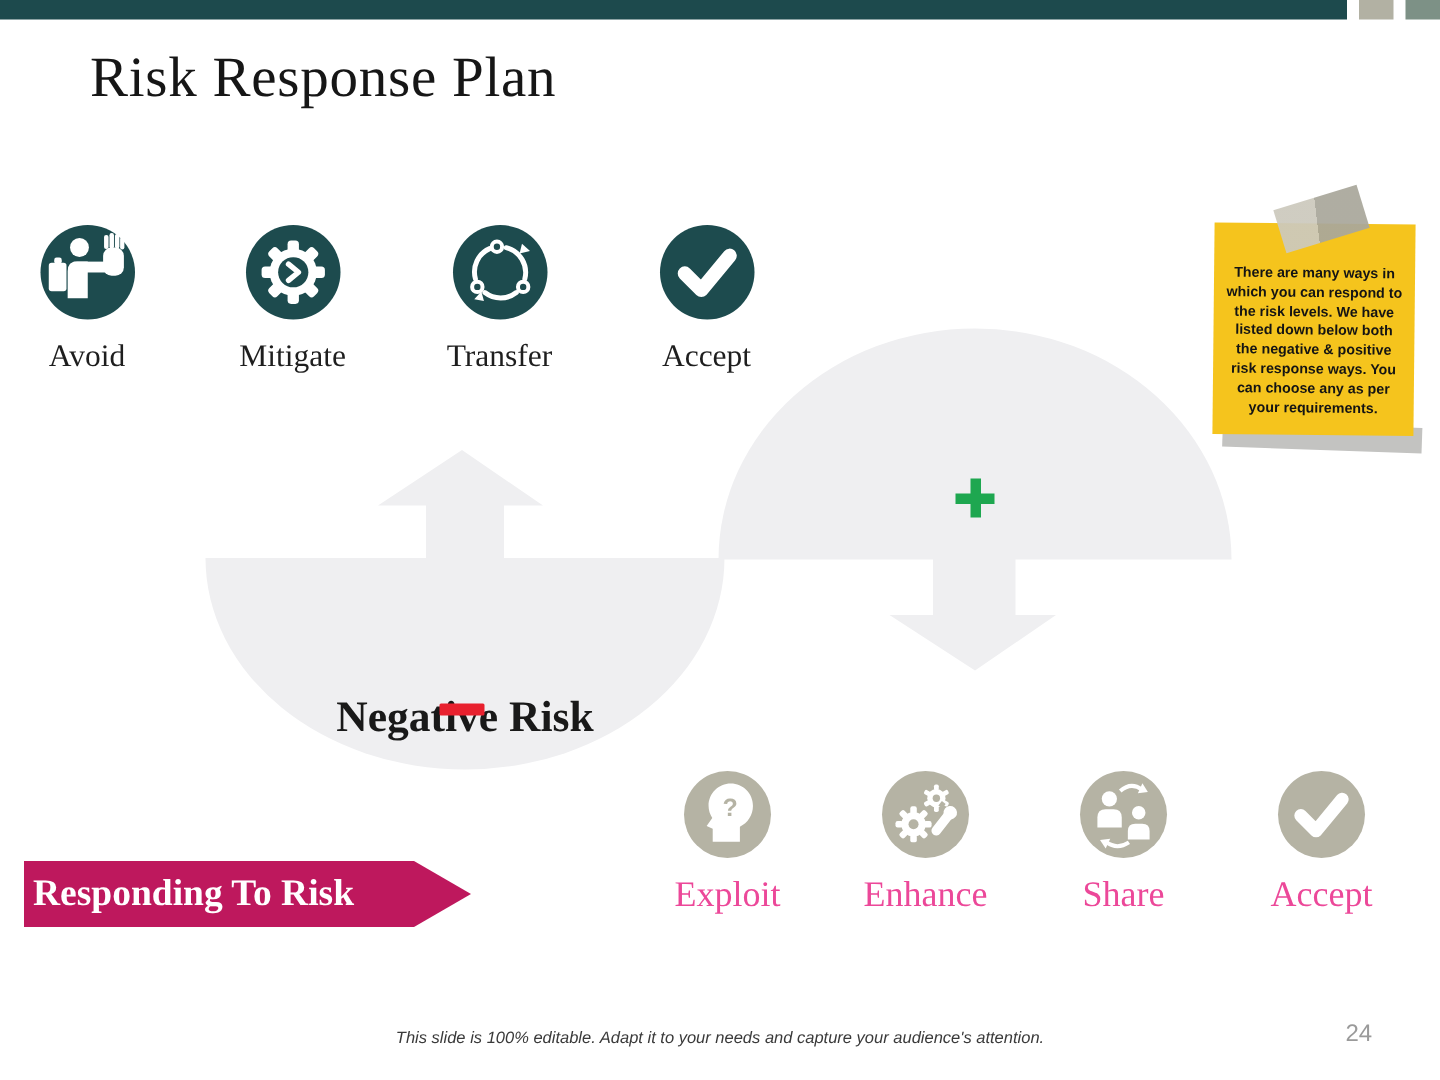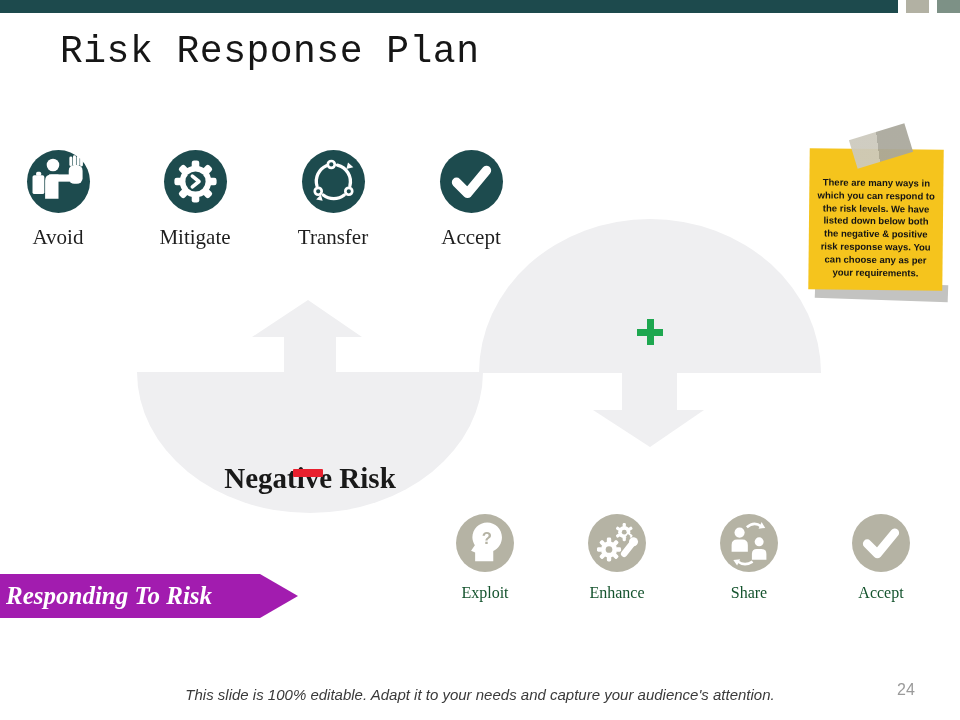--- a/index.html
+++ b/index.html
@@ -5,31 +5,31 @@
   html,body{margin:0;padding:0;background:#ffffff;}
   .slide{position:relative;width:960px;height:720px;background:#ffffff;overflow:hidden;
          font-family:"Liberation Serif",serif;}
   .abs{position:absolute;}
 
   
   .topbar{left:0;top:0;width:898px;height:13px;background:#1d4a4d;}
   .notch-gray{left:906px;top:0;width:23px;height:13px;background:#b2b1a3;}
   .notch-sage{left:937px;top:0;width:23px;height:13px;background:#7d9186;}
 
-  .page-title{left:60px;top:30px;font-size:38px;color:#161616;letter-spacing:.5px;font-family:Liberation Mono, monospace;}
+  .page-title{left:60px;top:30px;font-size:38px;color:#161616;letter-spacing:.5px;}
 
   
   .icon-item{position:absolute;text-align:center;}
   .icon-circle{border-radius:50%;margin:0 auto;display:flex;align-items:center;justify-content:center;}
   .top-item{width:140px;top:150px;}
   .top-item .icon-circle{width:63px;height:63px;background:#1d4b4e;}
   .top-item .icon-label{margin-top:12px;font-size:21px;color:#1e1e1e;}
   .bot-item{width:132px;top:514px;}
   .bot-item .icon-circle{width:58px;height:58px;background:#b5b3a4;}
-  .bot-item .icon-label{margin-top:12px;font-size:16px;color:#14532d;}
+  .bot-item .icon-label{margin-top:12px;font-size:24px;color:#ec4899;}
 
   
   .bowl{left:137px;top:372px;width:346px;height:141px;background:#efeff1;
         border-radius:0 0 50% 50% / 0 0 100% 100%;}
   .dome{left:479px;top:219px;width:342px;height:154px;background:#efeff1;
         border-radius:50% 50% 0 0 / 100% 100% 0 0;}
   .arrow-up{left:250px;top:298px;}
   .arrow-down{left:591px;top:370px;}
 
   .risk-title{width:280px;text-align:center;font-weight:bold;font-size:29px;color:#191919;}
@@ -42,27 +42,27 @@
 
   
   .note-shadow{left:815px;top:283px;width:133px;height:17px;background:#c3c3c1;transform:rotate(2deg);}
   .note-body{left:809px;top:149px;width:134px;height:141px;background:#f5c41d;transform:rotate(.6deg);}
   .note-text{padding:28px 7px 0;font-family:"Liberation Sans",sans-serif;font-weight:bold;
              font-size:9.5px;line-height:12.8px;color:#141414;text-align:center;}
   .note-tape{left:852px;top:131px;width:58px;height:30px;opacity:.93;transform:rotate(-17deg);
              background:linear-gradient(100deg,#ccc9bd 0 45%,#a9a79b 45%);}
 
   
-  .ribbon{left:0;top:574px;width:298px;height:44px;background:#a21caf;
-          clip-path:polygon(0 0,260px 0,298px 50%,260px 100%,0 100%);font-style:italic;}
+  .ribbon{left:16px;top:574px;width:298px;height:44px;background:#be185d;
+          clip-path:polygon(0 0,260px 0,298px 50%,260px 100%,0 100%);}
   .ribbon-label{line-height:44px;padding-left:6px;font-weight:bold;font-size:25px;color:#ffffff;}
 
   
   .footer-note{left:0;top:686px;width:960px;text-align:center;font-family:"Liberation Sans",sans-serif;
-               font-style:italic;font-size:15px;color:#3a3a3a;}
+               font-style:italic;font-size:11px;color:#3a3a3a;}
   .page-num{left:897px;top:681px;width:40px;text-align:left;font-family:"Liberation Sans",sans-serif;
             font-size:16px;color:#9a9a9a;}
 </style>
 </head>
 <body>
 
 <div class="slide">
 
   <div class="abs topbar"></div>
   <div class="abs notch-gray"></div>

